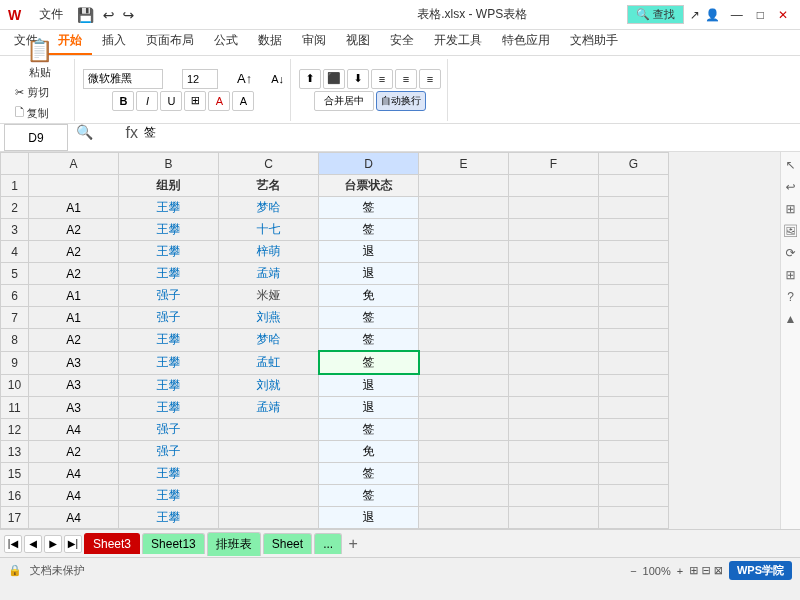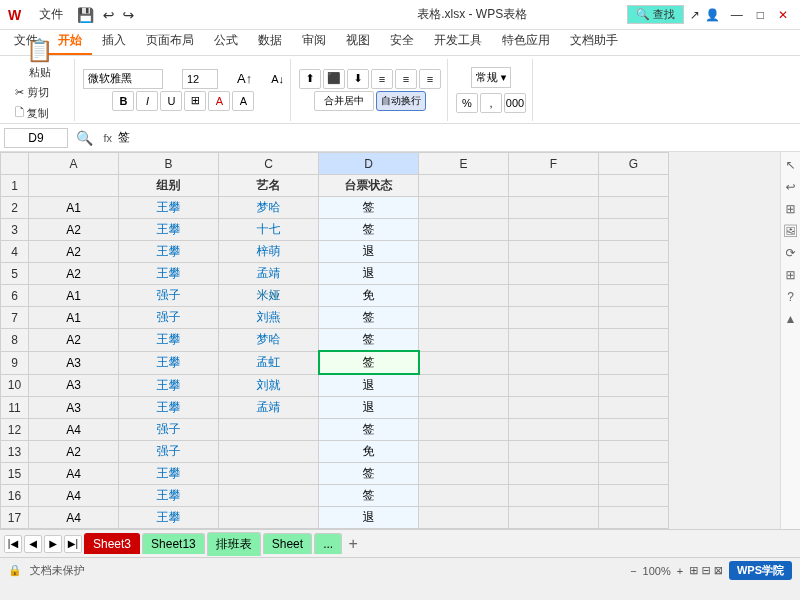--- a/index.html
+++ b/index.html
@@ -126,34 +126,33 @@
       background: #dce6f8;
       border: 1px solid #4a7fcb;
       border-radius: 3px;
     }
 
     
     .formula-bar {
       background: #fff;
       height: 28px;
       display: flex;
-      align-items: center;
       border-bottom: 1px solid #ddd;
       padding: 0 4px;
       gap: 4px;
     }
     .cell-ref {
       width: 64px;
       border: 1px solid #ccc;
       padding: 2px 4px;
       font-size: 12px;
       text-align: center;
     }
     .formula-icon { font-size: 14px; color: #555; padding: 0 4px; }
-    .formula-eq { color: #555; font-size: 11px; padding: 0 2px; }
+    .formula-eq { color: #555; font-size: 16px; padding: 0 2px; margin-left: 22px; }
     .formula-content { flex: 1; font-size: 12px; }
 
     .spreadsheet-table {
       border-collapse: collapse;
       table-layout: fixed;
       font-size: 12px;
     }
     .spreadsheet-table th, .spreadsheet-table td {
       border: 1px solid #d0d0d0;
       padding: 2px 4px;
@@ -382,28 +381,20 @@
       <button class="format-btn">≡</button>
       <button class="format-btn">≡</button>
       <button class="format-btn">≡</button>
     </div>
     <div class="ribbon-btn-row">
       <button class="format-btn" style="width:60px;font-size:10px;">合并居中</button>
       <button class="format-btn ribbon-btn-active" style="width:50px;font-size:10px;">自动换行</button>
     </div>
   </div>
 
-  <div class="ribbon-group" style="min-width:80px;">
-    <div style="font-size:11px;padding:2px 4px;border:1px solid #ccc;margin-bottom:3px;">常规 ▾</div>
-    <div class="ribbon-btn-row">
-      <button class="format-btn">%</button>
-      <button class="format-btn">,</button>
-      <button class="format-btn">000</button>
-    </div>
-  </div>
 
   <div style="flex:1;"></div>
 </div>
 
 <div class="formula-bar">
   <input class="cell-ref" type="text" value="D9" style="">
   <span class="formula-icon">🔍</span>
   <span class="formula-eq">fx</span>
   <span class="formula-content">签</span>
 </div>
@@ -481,21 +472,21 @@
             <td class="cell-center" style="color: rgb(0, 112, 192);">孟靖</td>
             <td class="cell-center" style="background: rgb(240, 248, 255);">退</td>
             <td class="cell-center"></td>
             <td class="cell-center"></td>
             <td class="cell-center"></td>
           </tr>
           <tr>
             <td class="row-header-cell">6</td>
             <td class="cell-center">A1</td>
             <td class="cell-center" style="color: rgb(0, 112, 192);">强子</td>
-            <td class="cell-center" style="color: #0369a1;">米娅</td>
+            <td class="cell-center" style="color: #404040;">米娅</td>
             <td class="cell-center" style="background: rgb(240, 248, 255);">免</td>
             <td class="cell-center"></td>
             <td class="cell-center"></td>
             <td class="cell-center"></td>
           </tr>
           <tr>
             <td class="row-header-cell">7</td>
             <td class="cell-center">A1</td>
             <td class="cell-center" style="color: rgb(0, 112, 192);">强子</td>
             <td class="cell-center" style="color: rgb(0, 112, 192);">刘燕</td>

